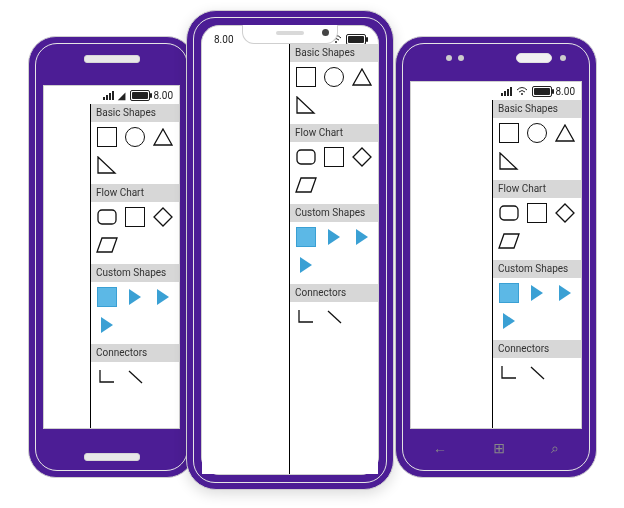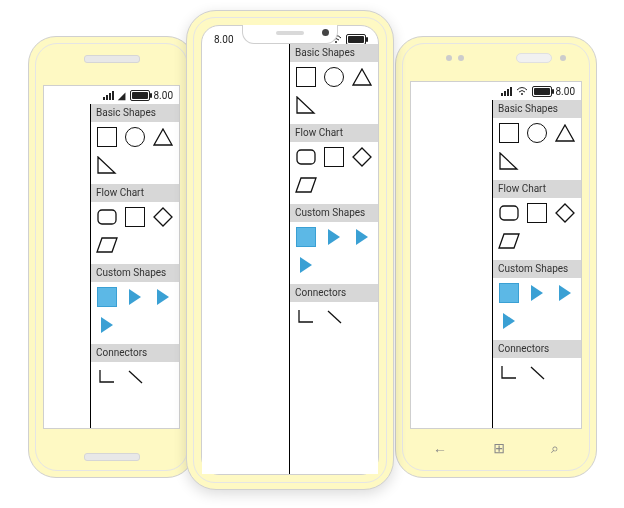--- a/index.html
+++ b/index.html
@@ -1,18 +1,18 @@
 <!DOCTYPE html>
 <html><head>
 <meta charset="utf-8">
 <style>
   html,body{margin:0;padding:0;width:624px;height:508px;background:#fff;font-family:-apple-system,"Segoe UI",Roboto,Arial,sans-serif;font-size:11px;color:#333;position:relative;overflow:hidden;}
   .stage{position:absolute;inset:0;}
   
-  .phone{position:absolute;background:#fef9c3;border:1px solid #d0d0d0;border-radius:28px;top:36px;}
+  .phone{position:absolute;background:#4c1d95;border:1px solid #d0d0d0;border-radius:28px;top:36px;}
   .phone:before{content:"";position:absolute;inset:6px;border:1px solid #e5e5e5;border-radius:22px;pointer-events:none;}
   .screen{position:absolute;left:14px;right:14px;background:#fff;border:1px solid #cfcfcf;}
   
   .android{left:28px;width:165px;height:440px;}
   .android .screen{top:48px;bottom:48px;}
   .android .speaker{position:absolute;top:18px;left:50%;transform:translateX(-50%);width:54px;height:6px;border-radius:3px;background:#e8e8e8;border:1px solid #d6d6d6;}
   .android .btm{position:absolute;bottom:16px;left:50%;transform:translateX(-50%);width:54px;height:6px;border-radius:3px;background:#e8e8e8;border:1px solid #d6d6d6;}
   
   .iphone{left:186px;top:10px;width:206px;height:478px;border-radius:30px;z-index:5;box-shadow:0 4px 14px rgba(0,0,0,.14);} 
   .iphone .screen{top:14px;bottom:14px;left:14px;right:14px;border-radius:18px;}

